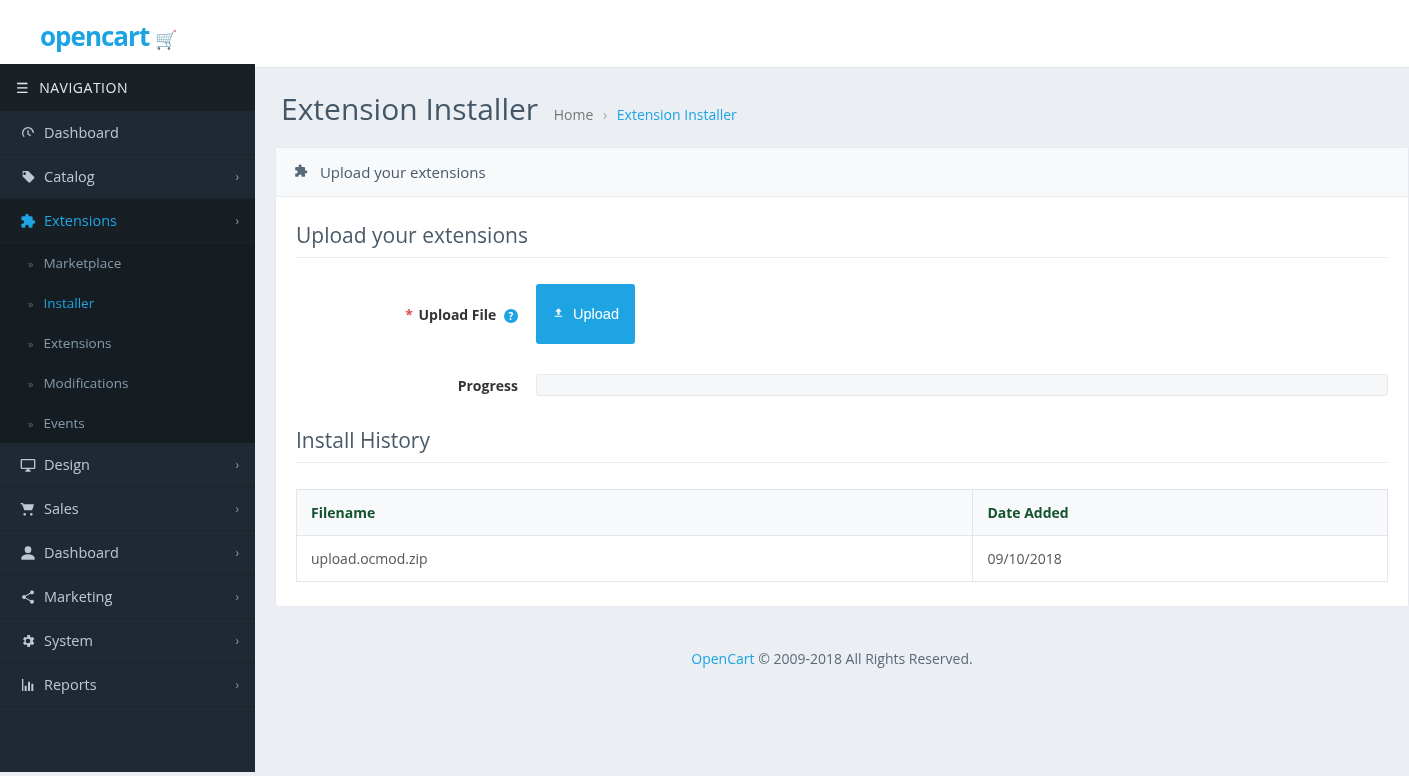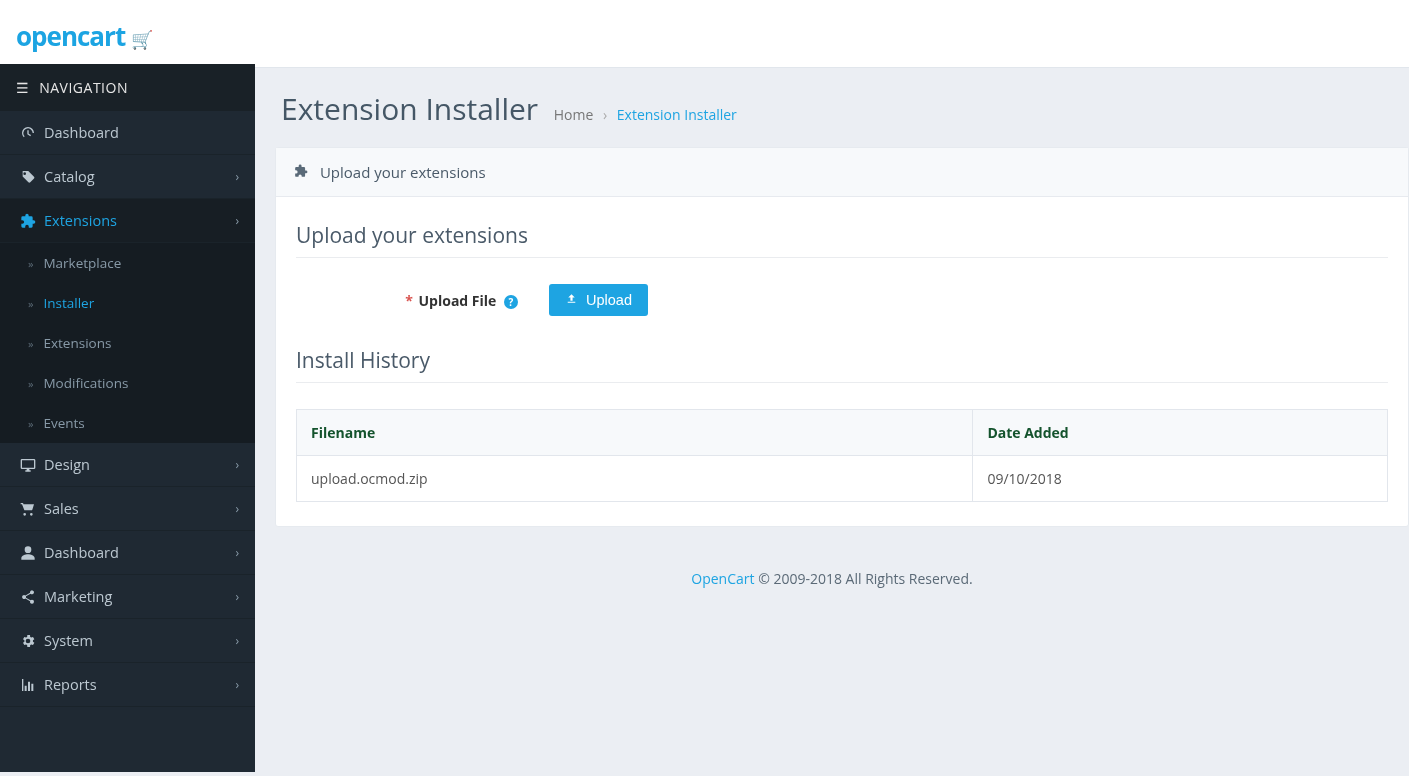--- a/index.html
+++ b/index.html
@@ -13,21 +13,21 @@
 
 
 #header {
   position: relative;
   height: 68px;
   background: #fff;
   border-bottom: 1px solid #e1e6ec;
 }
 #header .logo {
   position: absolute;
-  left: 16px;
+  left: 40px;
   top: 18px;
   font-size: 26px;
   font-weight: 700;
   color: #1ca4e2;
   letter-spacing: -1px;
 }
 #header .logo .cart-glyph { margin-left: 6px; font-weight: 400; font-size: 18px; }
 
 
 #sidebar {
@@ -137,21 +137,20 @@
   border-bottom: 1px solid #eaecef;
   margin-bottom: 26px;
   margin-top: 6px;
 }
 
 
 .form-row {
   display: flex;
   align-items: center;
   margin-bottom: 30px;
-  gap: 13px;
 }
 .form-row .label-col {
   width: 240px;
   text-align: right;
   padding-right: 18px;
 }
 .form-row .label-col label {
   font-weight: 700;
   color: #333;
 }
@@ -167,21 +166,21 @@
   font-size: 10px;
   font-weight: 700;
   margin-left: 4px;
   cursor: pointer;
 }
 
 .btn-upload {
   background: #1ea4e2;
   color: #fff;
   border: none;
-  padding: 8px 16px;
+  padding: 22px 16px;
   font-size: 14.5px;
   border-radius: 3px;
   cursor: pointer;
 }
 .btn-upload .up-ico { margin-right: 4px; }
 
 .progress-bar-track {
   background: #f5f7f9;
   border: 1px solid #e6eaef;
   border-radius: 3px;
@@ -400,20 +399,26 @@
             <span class="up-ico">
               <svg width="13" height="13" viewBox="0 0 24 24" fill="currentColor">
                   <path d="M5 20h14v-2H5zm7-16L6 10h4v6h4v-6h4z"></path>
                 </svg>
             </span><span>Upload</span>
           </button>
         </div>
       </div>
 
 
+      <div class="form-row">
+        <div class="label-col">
+          <label>Progress</label>
+        </div>
+        <div class="progress-bar-track"></div>
+      </div>
 
       <h3 class="section-title">Install History</h3>
 
       <table class="table">
         <thead>
           <tr>
             <th style="width:62%">Filename</th>
             <th>Date Added</th>
           </tr>
         </thead>

